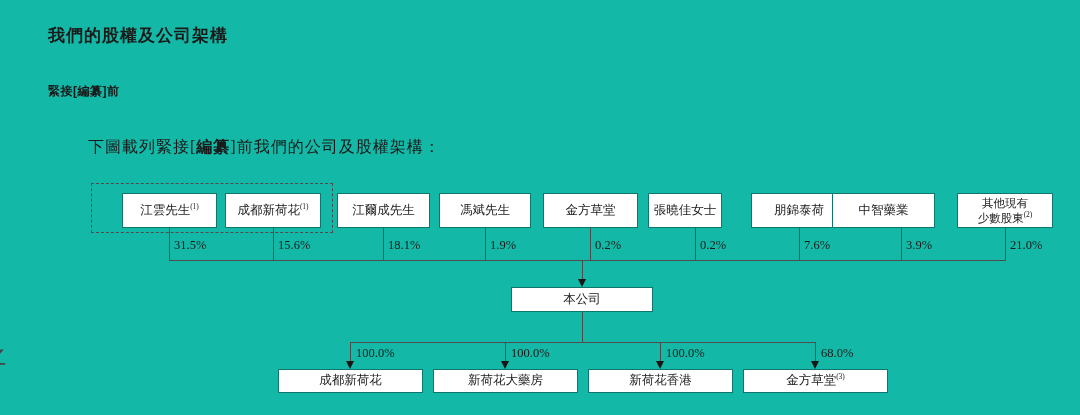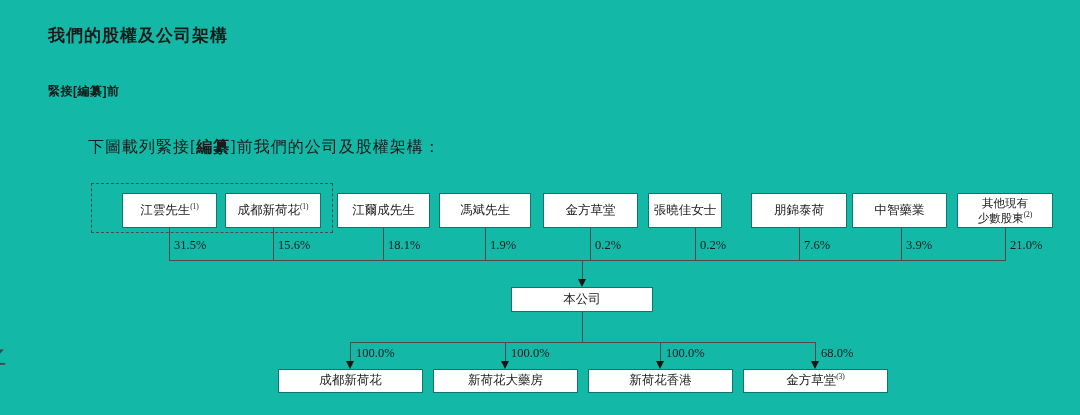--- a/index.html
+++ b/index.html
@@ -84,21 +84,21 @@
     </div>
     <div class="box sh" style="left:543px;width:95px">
       <span><span>金方草堂</span><sup></sup></span>
     </div>
     <div class="box sh" style="left:648px;width:74px">
       <span><span>張曉佳女士</span><sup></sup></span>
     </div>
     <div class="box sh" style="left:751px;width:96px">
       <span><span>朋錦泰荷</span><sup></sup></span>
     </div>
-    <div class="box sh" style="left:852px;width:95px">
+    <div class="box sh" style="left:832px;width:103px">
       <span><span>中智藥業</span><sup></sup></span>
     </div>
     <div class="box sh small" style="left:957px;width:96px">
       <span><span class="pre">其他現有
 少數股東</span><sup>(2)</sup></span>
     </div>
 
     <div class="vline" style="left:169px;top:228px;height:32px"></div>
     <div class="vline" style="left:273px;top:228px;height:32px"></div>
     <div class="vline" style="left:383px;top:228px;height:32px"></div>

